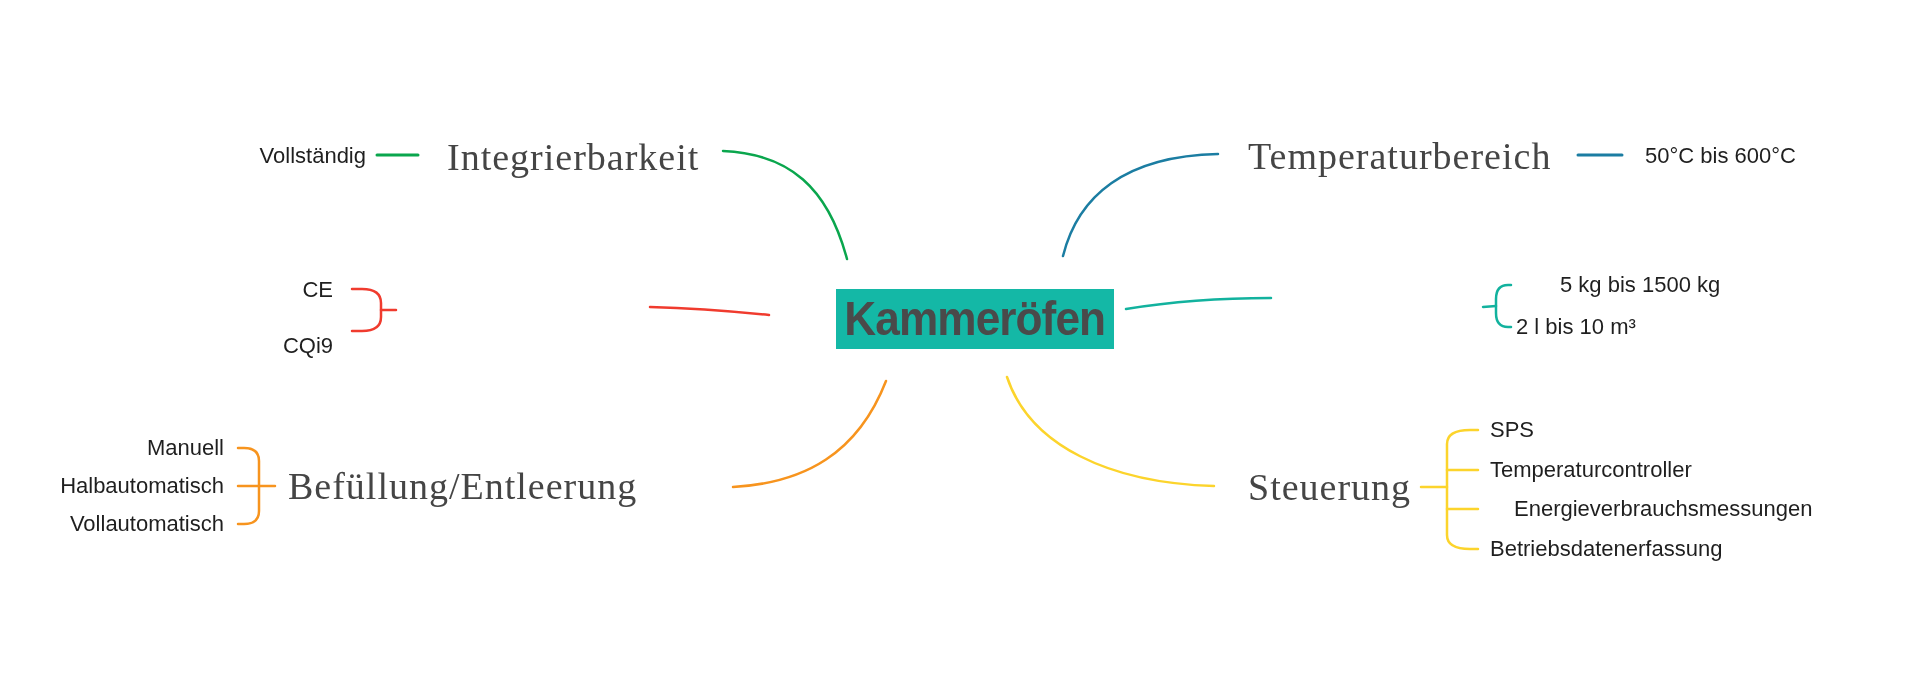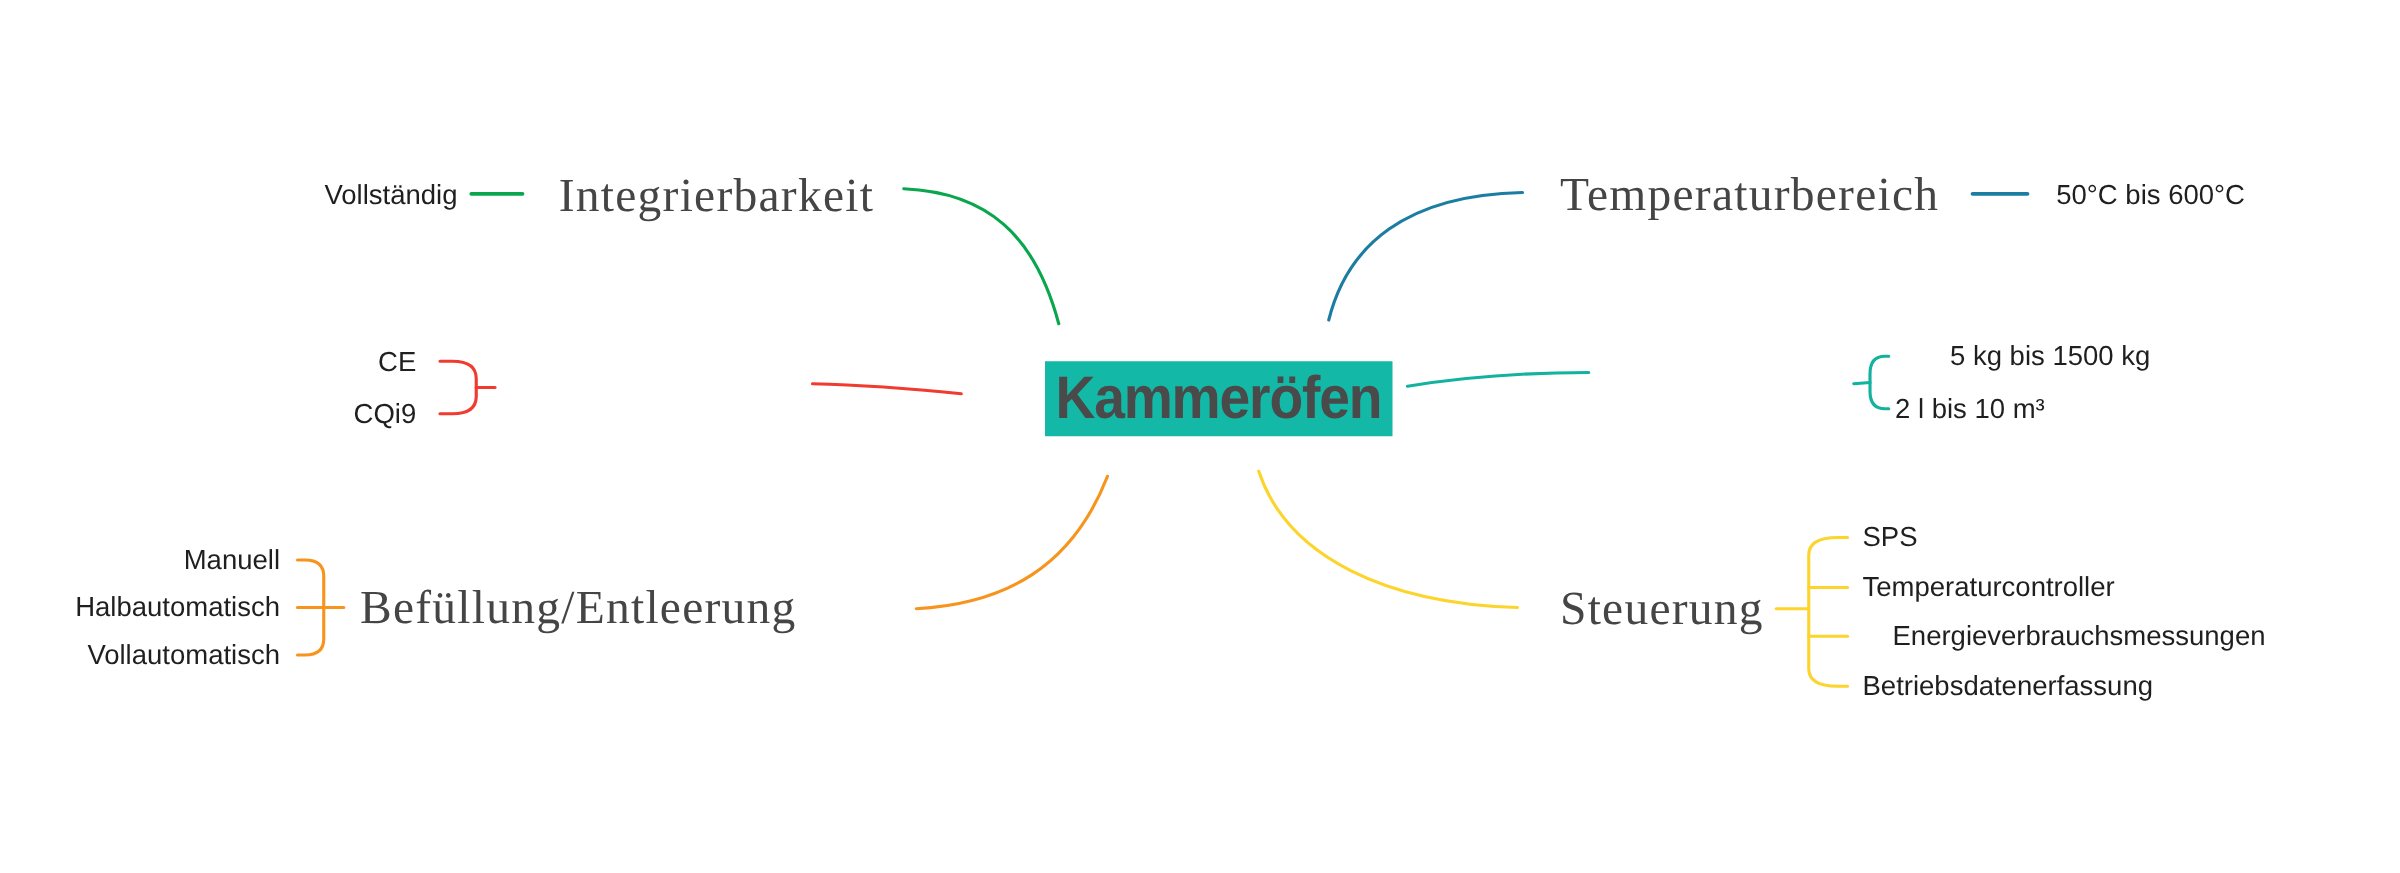--- a/index.html
+++ b/index.html
@@ -106,21 +106,21 @@
 
   <div class="branch-label" style="left:447px; top:157px;">Integrierbarkeit</div>
   <div class="branch-label" style="left:288px; top:486px;">Befüllung/Entleerung</div>
 
   <div class="branch-label" style="left:1248px; top:156px;">Temperaturbereich</div>
   <div class="branch-label" style="left:1248px; top:487px;">Steuerung</div>
 
   <div class="leaf r" style="right:1554px; top:156px;">Vollständig</div>
 
   <div class="leaf r" style="right:1587px; top:290px;">CE</div>
-  <div class="leaf r" style="right:1587px; top:331px;text-align:center;">CQi9</div>
+  <div class="leaf r" style="right:1587px; top:346px;text-align:center;">CQi9</div>
 
   <div class="leaf r" style="right:1696px; top:448px;">Manuell</div>
   <div class="leaf r" style="right:1696px; top:486px;">Halbautomatisch</div>
   <div class="leaf r" style="right:1696px; top:524px;">Vollautomatisch</div>
 
   <div class="leaf" style="left:1645px; top:156px;">50°C bis 600°C</div>
 
   <div class="leaf" style="left:1516px; top:285px;margin-left:44px;">5 kg bis 1500 kg</div>
   <div class="leaf" style="left:1516px; top:327px;">2 l bis 10 m³</div>
 

